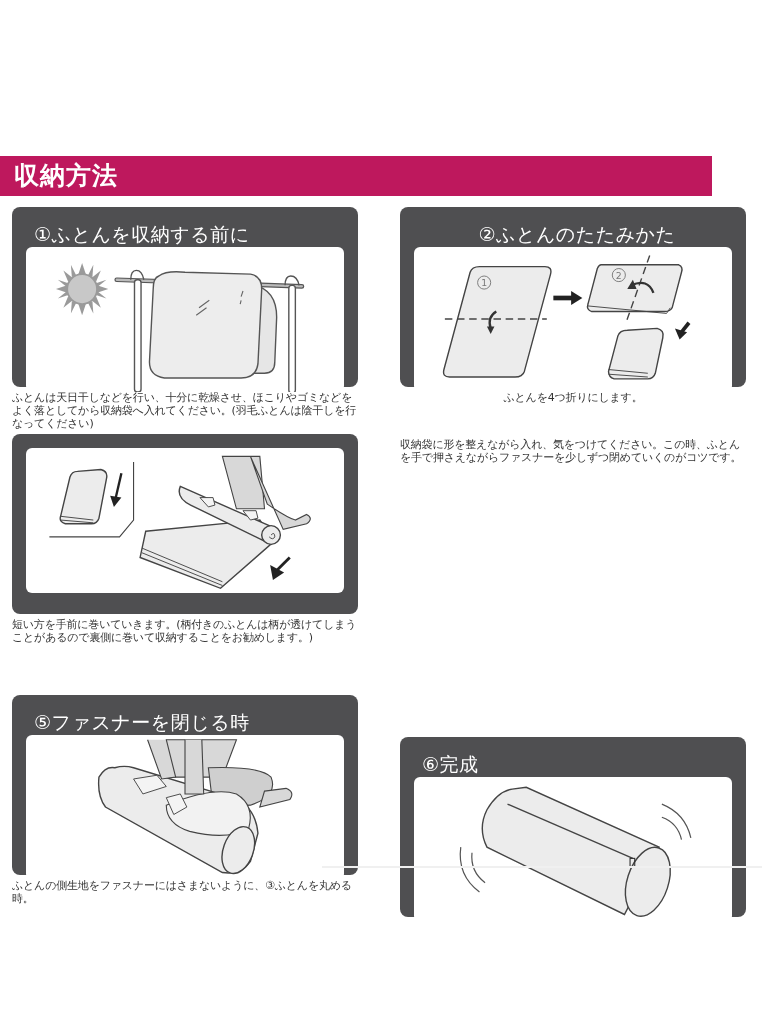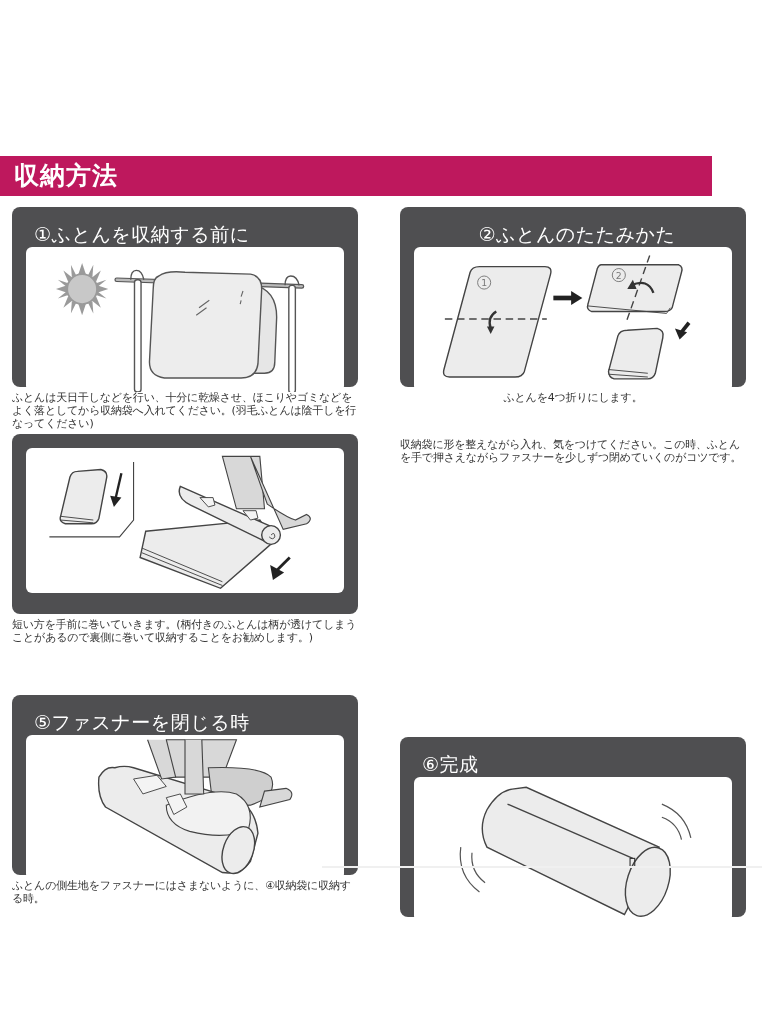--- a/index.html
+++ b/index.html
@@ -168,21 +168,21 @@
           <path d="M95,30 Q85,28 78,40 Q76,60 85,72 L210,142 Q230,145 240,130 L248,100 Q245,70 220,62 L115,30 Q105,27 95,30 Z" fill="#ececec" stroke="#444" stroke-width="1.5"></path>
           <path d="M150,70 Q200,50 225,58 Q245,70 238,95 Q215,108 175,98 Q150,90 150,70 Z" fill="#f2f2f2" stroke="#444" stroke-width="1.2"></path>
           <ellipse cx="227" cy="118" rx="16" ry="26" transform="rotate(20 227 118)" fill="#ececec" stroke="#444" stroke-width="1.5"></ellipse>
           <path d="M115,42 L140,38 L150,50 L125,58 Z" fill="#f4f4f4" stroke="#444" stroke-width="1"></path>
           <path d="M150,62 L165,58 L172,72 L158,80 Z" fill="#f4f4f4" stroke="#444" stroke-width="1"></path>
           <path d="M130,0 L145,42 L160,40 L150,0" fill="#d8d8d8" stroke="#444" stroke-width="1.2"></path>
           <path d="M170,0 L170,58 L190,58 L188,0" fill="#d8d8d8" stroke="#444" stroke-width="1.2"></path>
         </svg>
       </div>
     </div>
-    <div class="caption">ふとんの側生地をファスナーにはさまないように、④収納袋に収納する時。</div>
+    <div class="caption">ふとんの側生地をファスナーにはさまないように、③ふとんを丸める時。</div>
   </div>
 
   <div class="step s6">
     <div class="step-frame">
       <div class="step-title">⑥完成</div>
       <div class="step-canvas">
         <svg viewBox="0 0 340 145">
           <path d="M105,8 Q90,10 78,30 Q68,50 78,70 L225,142 L262,70 L120,6 Z" fill="#ececec" stroke="#444" stroke-width="1.5"></path>
           <ellipse cx="250" cy="107" rx="22" ry="38" transform="rotate(18 250 107)" fill="#ececec" stroke="#444" stroke-width="1.5"></ellipse>
           <line x1="100" y1="24" x2="234" y2="82" stroke="#444" stroke-width="1.5"></line>

